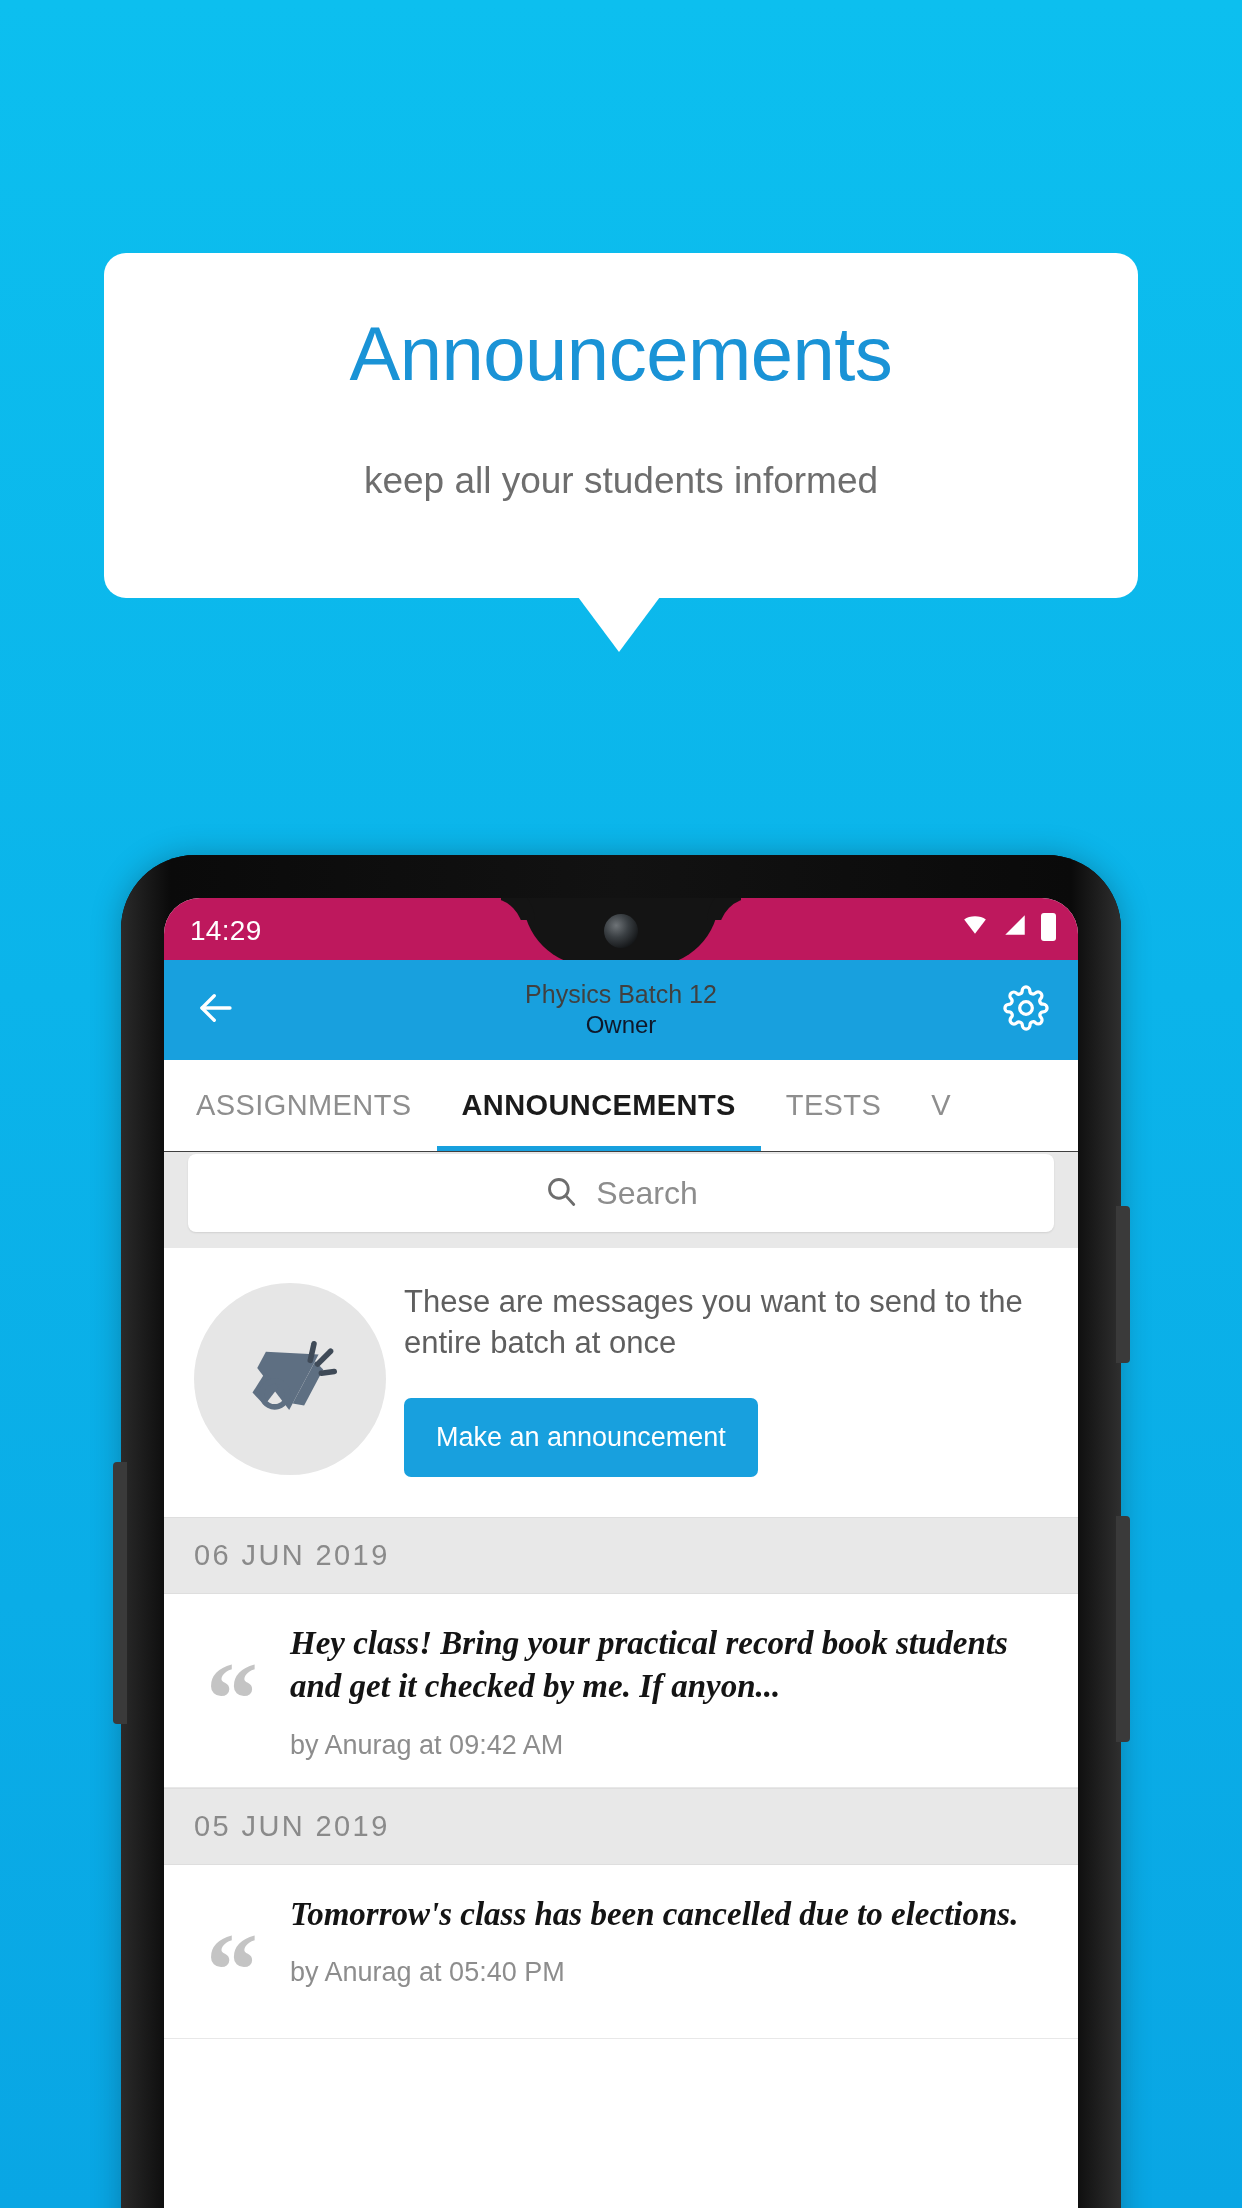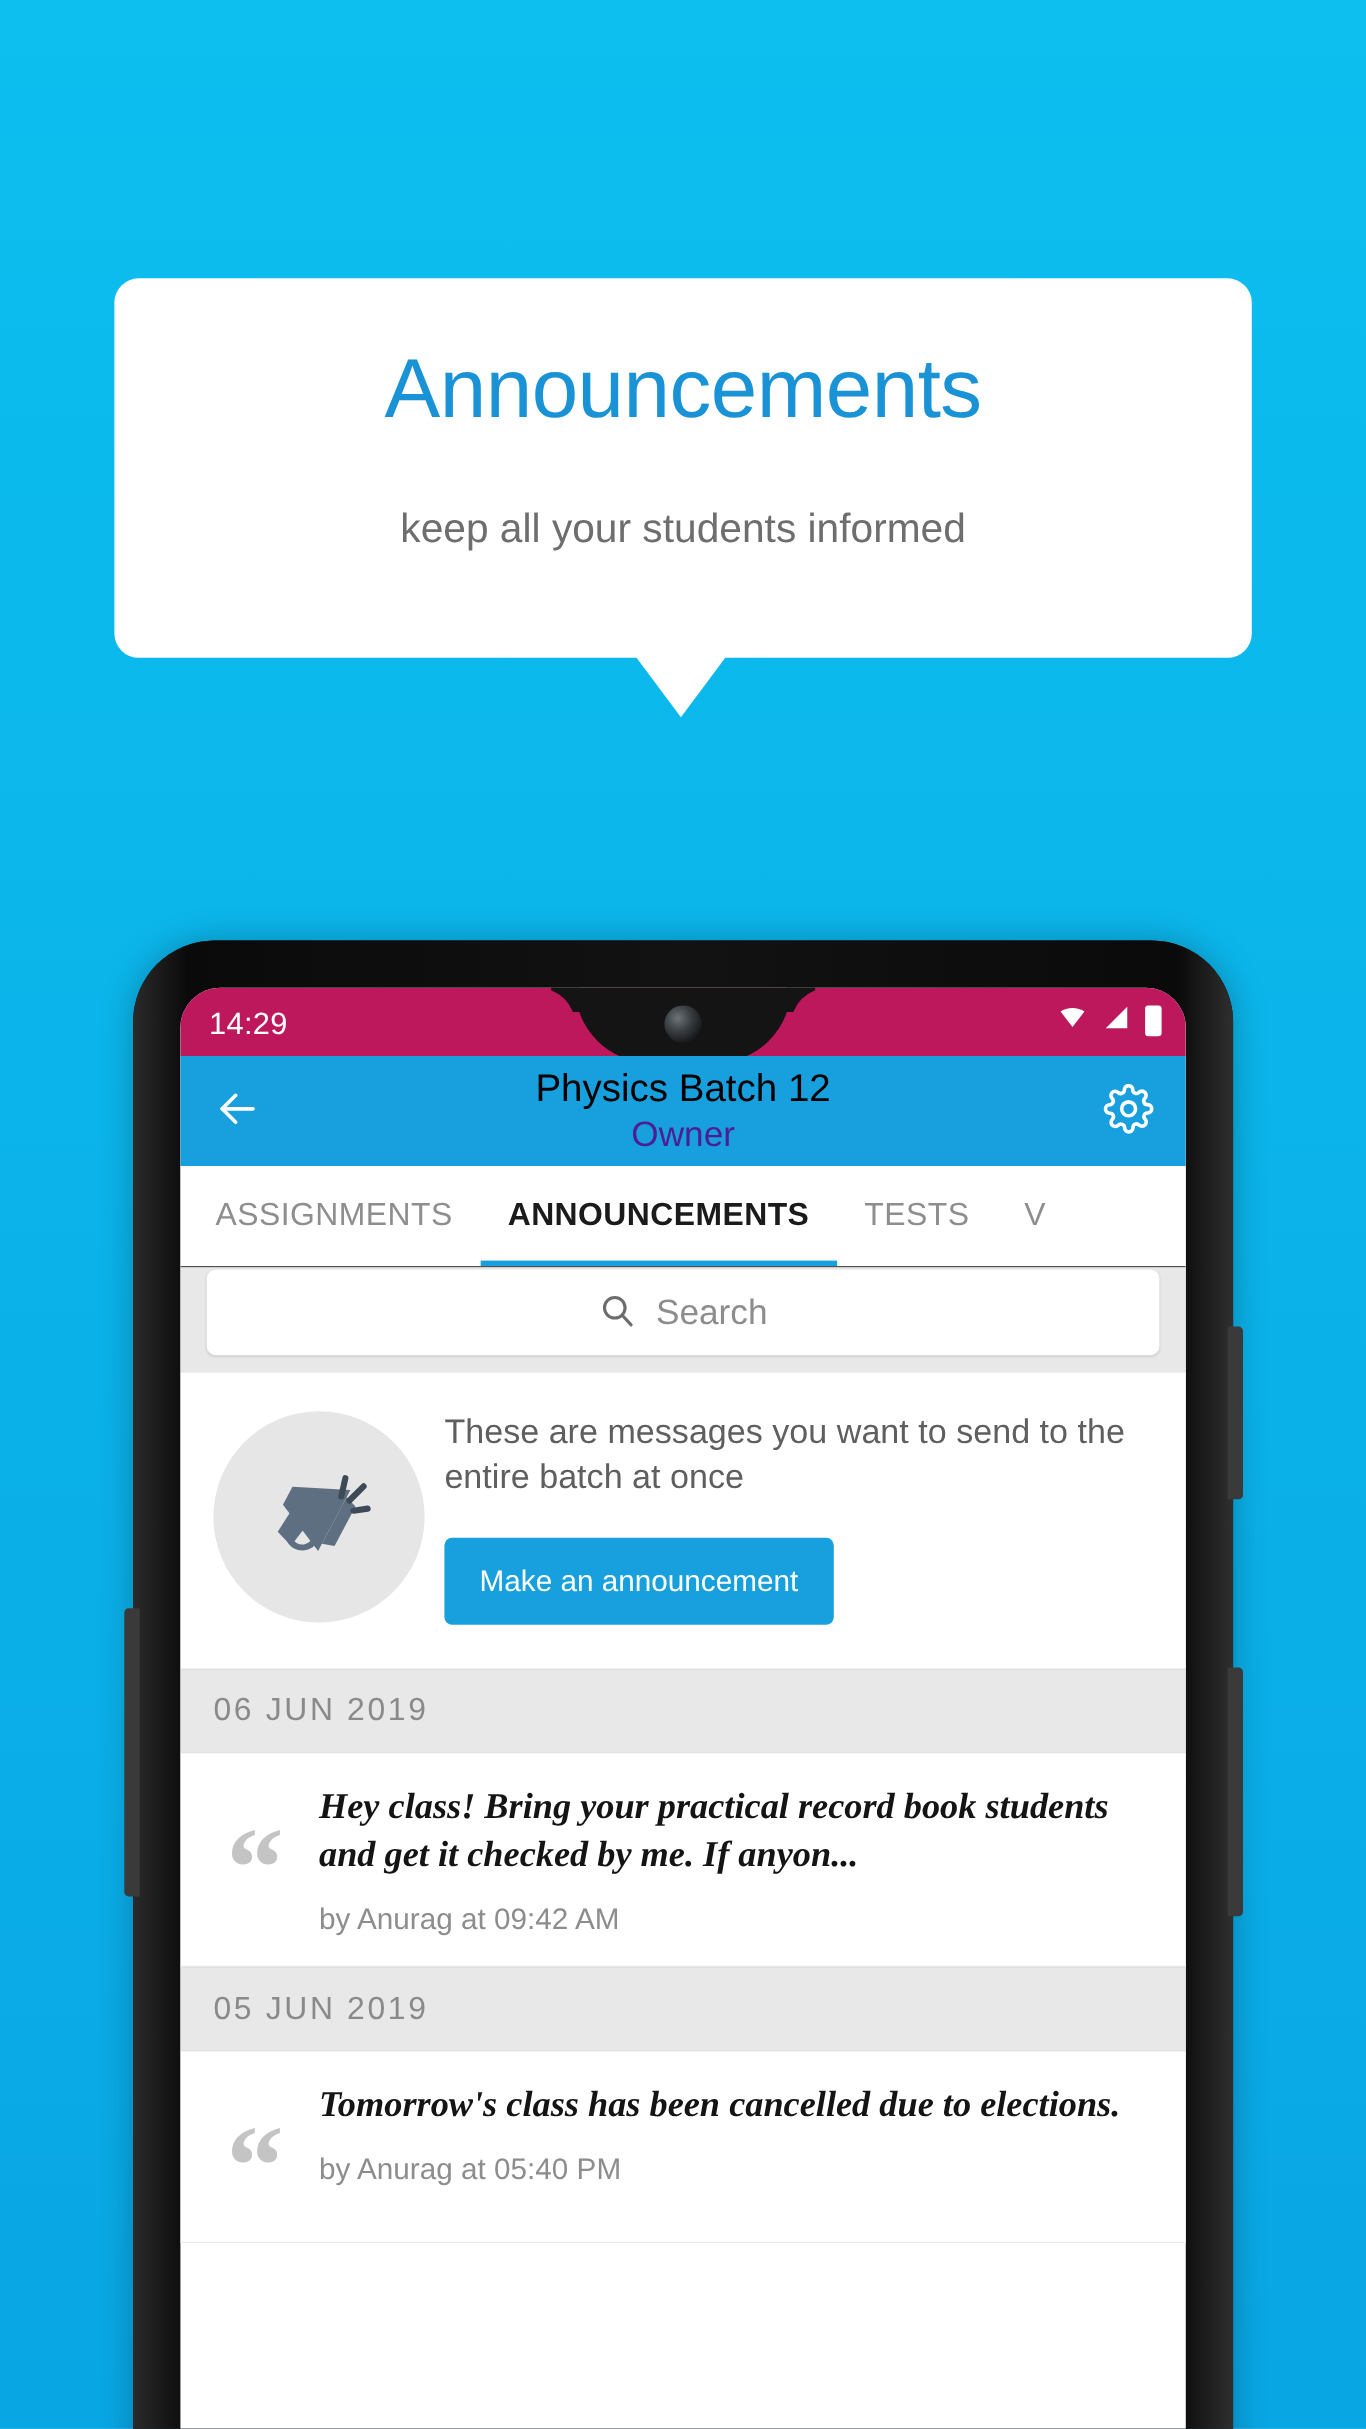--- a/index.html
+++ b/index.html
@@ -190,28 +190,28 @@
   #back-arrow-btn { width: 56px; height: 56px; display:flex; align-items:center; justify-content:center; }
   #gear-btn { width: 56px; height: 56px; display:flex; align-items:center; justify-content:center; margin-left:auto; }
 
   #app-bar-titles {
     position: absolute;
     left: 0; right: 0;
     text-align: center;
     pointer-events: none;
   }
   #app-bar-title {
-    color: #000000;
-    font-size: 35px;
+    color: #404040;
+    font-size: 25px;
     font-weight: 500;
     line-height: 1.18;
   }
   #app-bar-subtitle {
-    color: #4c1d95;
-    font-size: 32px;
+    color: #0f172a;
+    font-size: 24px;
     font-weight: 400;
     line-height: 1.25;
   }
 
   
   #tab-bar {
     position: relative;
     height: 92px;
     background: #ffffff;
     display: flex;

